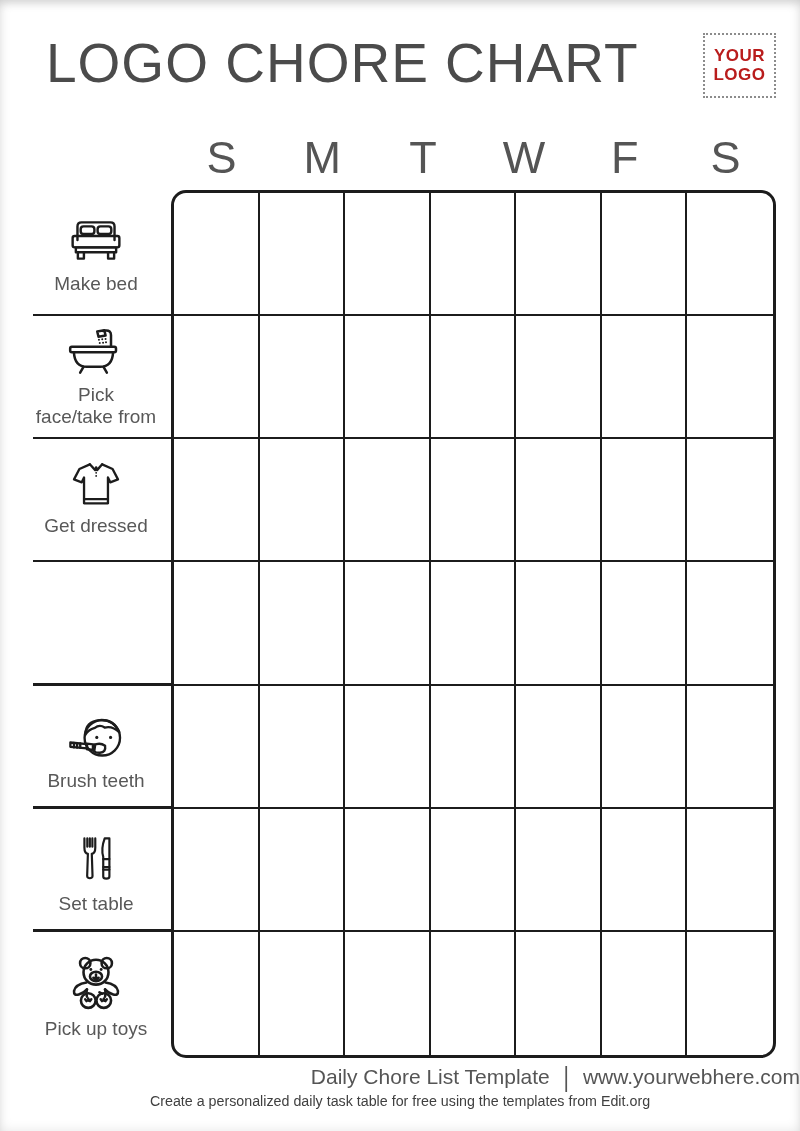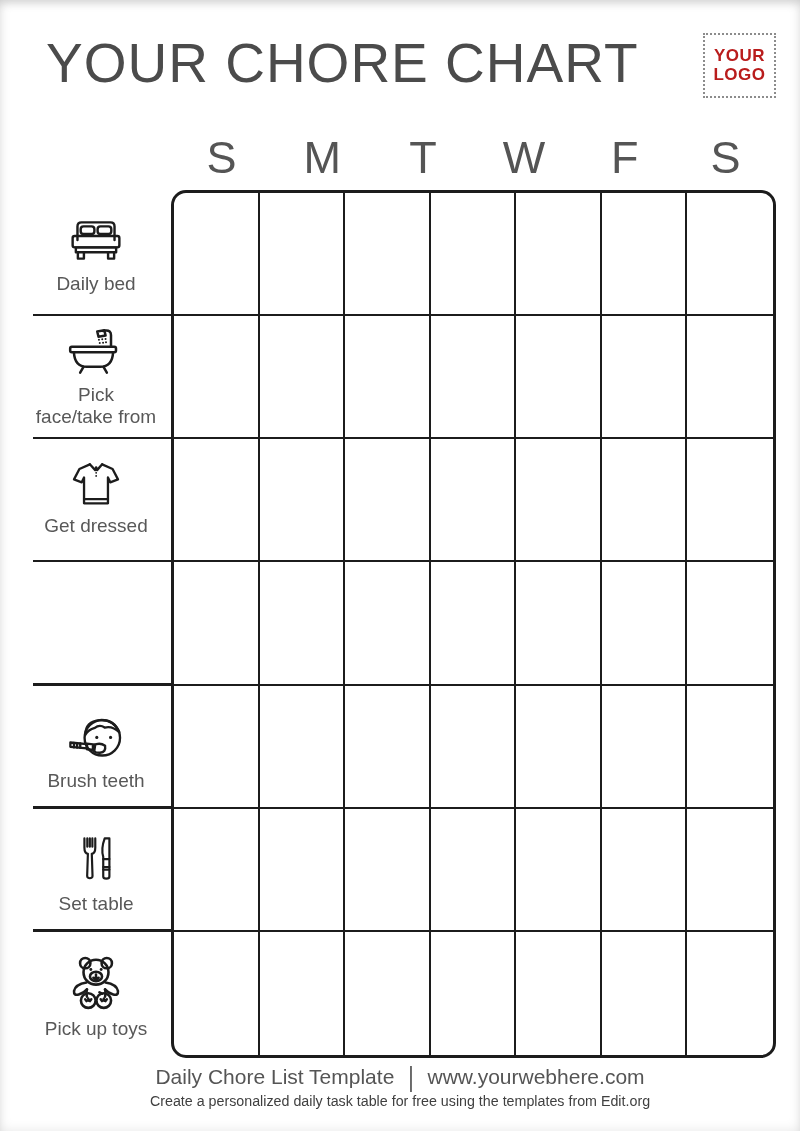--- a/index.html
+++ b/index.html
@@ -61,38 +61,38 @@
   .r5 { top: 808.7px; padding-bottom: 14px; }
   .r6 { top: 931.9px; padding-bottom: 12px; }
   .chore-label {
     font-size: 19px; color: #585858; text-align: center; line-height: 1.18;
   }
   .chore-label span { display: block; }
   .icon * { stroke: #1c1c1c; fill: none; stroke-width: 3; stroke-linecap: round; stroke-linejoin: round; }
   .icon .fill { fill: #1c1c1c; stroke: none; }
   .footer-line1 {
     position: absolute; left: 0; top: 1062px; width: 100%;
-    text-align: center; font-size: 21px; color: #555555; line-height: 30px;
+    text-align: right; font-size: 21px; color: #555555; line-height: 30px;
   }
   .footer-line1 .sep {
     display: inline-block; transform: scaleY(1.35); font-weight: 300;
     margin: 0 8px; color: #555555;
   }
   .footer-line2 {
     position: absolute; left: 0; top: 1092px; width: 100%;
     text-align: center; font-size: 15.5px; color: #404040;
     transform: scaleX(0.92); letter-spacing: 0;
   }
 </style>
 </head>
 <body>
 
 <div class="page">
 
-  <div class="title">YOUR CHORE CHART</div>
+  <div class="title">LOGO CHORE CHART</div>
 
   <div class="logo-box">
     <span>YOUR</span>
     <span>LOGO</span>
   </div>
 
   <div class="days-row">
     <div class="day">S</div>
     <div class="day">M</div>
     <div class="day">T</div>
@@ -163,21 +163,21 @@
   <div class="chore r0">
     <svg class="icon" viewBox="0 0 72 58" width="58" height="47">
       <path d="M13 26 V9 Q13 4 18 4 H54 Q59 4 59 9 V26"></path>
       <rect x="17" y="9" width="17" height="9.5" rx="3.5"></rect>
       <rect x="38" y="9" width="17" height="9.5" rx="3.5"></rect>
       <rect x="7" y="21" width="58" height="14" rx="2.5"></rect>
       <path d="M11 35 H61 V41 H11 Z"></path>
       <path d="M13.5 41 V49 H21 V41 M51 41 V49 H58.5 V41"></path>
     </svg>
     <div class="chore-label">
-      <span>Daily bed</span>
+      <span>Make bed</span>
     </div>
   </div>
 
   <div class="chore r1">
     <svg class="icon" viewBox="0 0 72 62" width="60" height="52">
       <rect x="5" y="26" width="55" height="6.5" rx="2"></rect>
       <path d="M9.5 32.5 C10 43 15 50 25 50 H41 C51 50 56 43 56.5 32.5"></path>
       <path d="M21 50 L17 57 M45 50 L49 57"></path>
       <path d="M54 26 V12 Q54 6 47.5 6.5 L44.5 7"></path>
       <path d="M37.5 7.5 L46 6.2 L47.5 12.5 L39 13.8 Z"></path>

